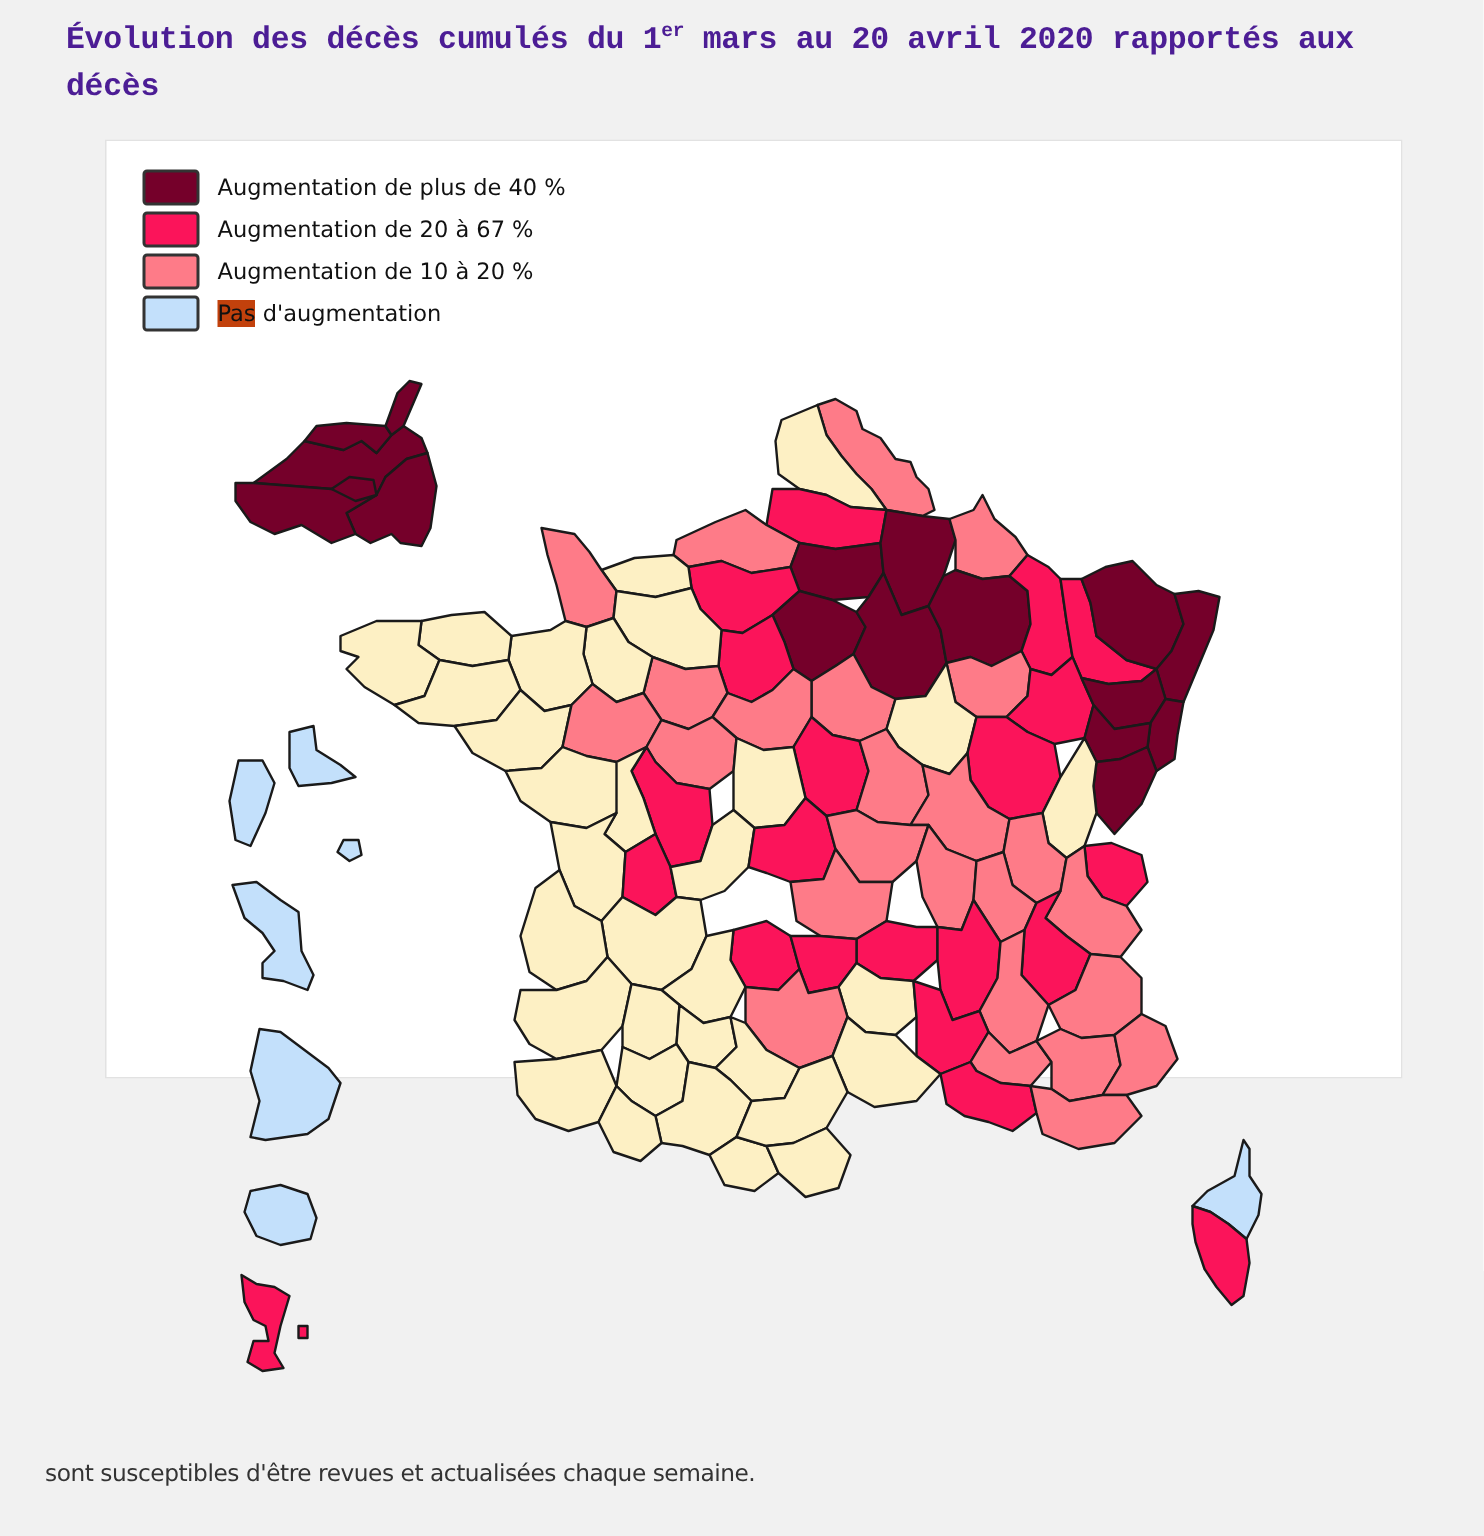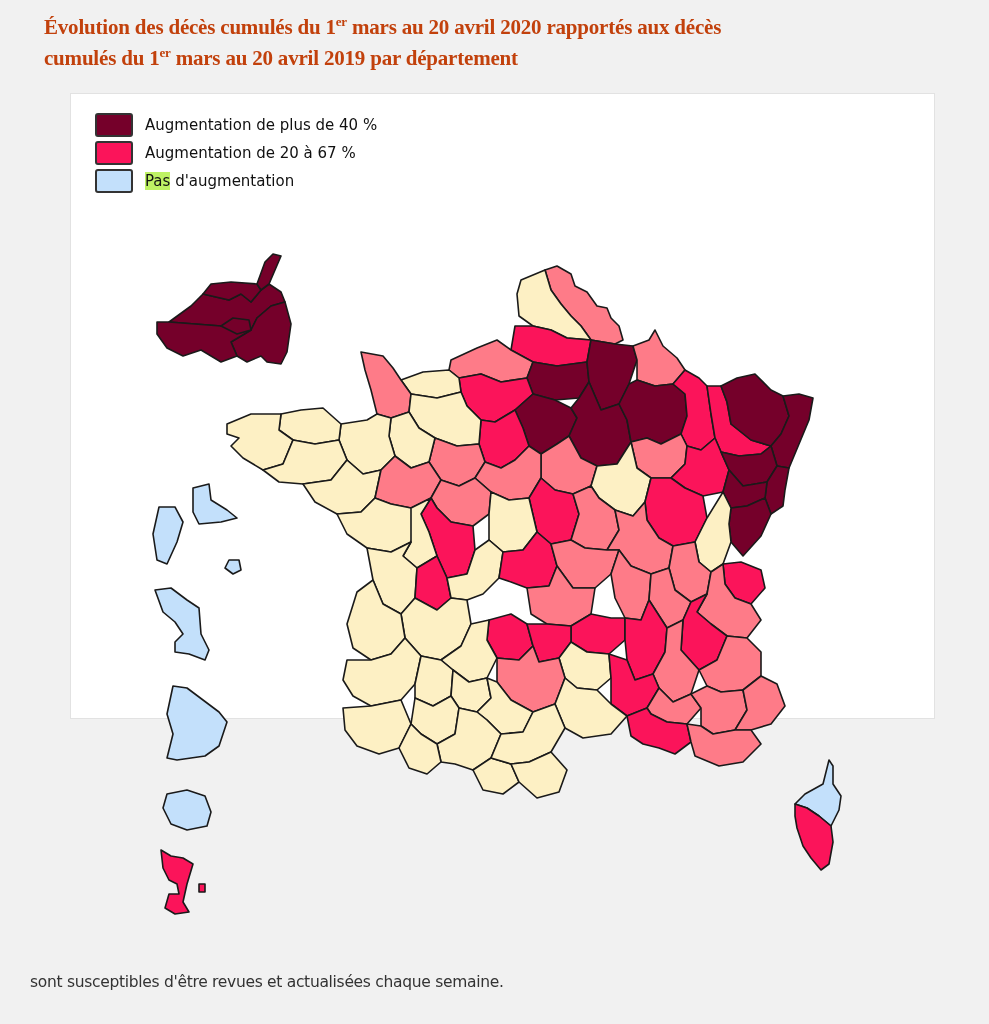--- a/index.html
+++ b/index.html
@@ -4,50 +4,49 @@
 <style>
   html, body { margin: 0; padding: 0; }
   body {
     width: 989px; height: 1024px; overflow: hidden;
     background: #f1f1f1;
     font-family: "Liberation Sans", "DejaVu Sans", sans-serif;
     position: relative;
   }
   .title {
     position: absolute; left: 44px; top: 12px; width: 920px;
-    color: #c2410c; font-weight: bold; font-size: 21px; line-height: 31px;
-    font-family: Liberation Serif, serif; letter-spacing: -0.2px;
+    color: #4c1d95; font-weight: bold; font-size: 21px; line-height: 31px;
+    font-family: Liberation Mono, monospace; letter-spacing: -0.2px;
   }
   .title sup { font-size: 13px; vertical-align: 8px; line-height: 0; }
   .panel {
     position: absolute; left: 70px; top: 93px; width: 865px; height: 626px;
     background: #ffffff; border: 1px solid #e2e2e2; box-sizing: border-box;
   }
   .legend { position: absolute; left: 24px; top: 17px; }
   .legend-row { display: flex; align-items: center; height: 28px; }
   .swatch {
     width: 38px; height: 24px; border: 2px solid #333; border-radius: 3px;
     box-sizing: border-box; margin-right: 12px;
   }
   .legend-label { font-size: 15px; color: #111; font-family: "DejaVu Sans", sans-serif; }
-  .hl { background: #bef264; text-align: center; }
+  .hl { background: #c2410c; text-align: center; }
   svg.map { position: absolute; left: 0; top: 0; }
   svg.map path { stroke: #1a1a1a; stroke-width: 1.6; stroke-linejoin: round; }
   .note {
     position: absolute; left: 30px; top: 970px; width: 950px;
     font-size: 15.5px; line-height: 24px; color: #333;
     font-family: "DejaVu Sans", sans-serif; letter-spacing: -0.3px;
   }
 </style>
 </head>
 <body>
 
 <div class="title">
   <div><span>Évolution des décès cumulés du 1</span><sup>er</sup><span> mars au 20 avril 2020 rapportés aux décès</span></div>
-  <div><span>cumulés du 1</span><sup>er</sup><span> mars au 20 avril 2019 par département</span></div>
 </div>
 
 <div class="panel">
   <svg class="map" width="865" height="865" viewBox="0 0 865 865">
     <g id="g-idf">
         <path d="M98,228 L120,212 L132,200 L158,206 L170,200 L180,208 L190,196 L198,190 L210,198 L214,208 L200,212 L186,224 L180,236 L150,232 Z" fill="#75002a">
           <title>Hauts-de-Seine / Paris</title>
         </path>
         <path d="M132,200 L158,206 L170,200 L180,208 L190,196 L186,190 L160,188 L140,190 Z" fill="#75002a">
           <title>Val-d'Oise</title>
@@ -359,20 +358,24 @@
   <div class="legend">
     <div class="legend-row">
       <span class="swatch" style="background:#75002a"></span>
       <span class="legend-label">Augmentation de plus de 40 %</span>
     </div>
     <div class="legend-row">
       <span class="swatch" style="background:#fb145a"></span>
       <span class="legend-label">Augmentation de 20 à 67 %</span>
     </div>
     <div class="legend-row">
+      <span class="swatch" style="background:#fe7b88"></span>
+      <span class="legend-label">Augmentation de 10 à 20 %</span>
+    </div>
+    <div class="legend-row">
       <span class="swatch" style="background:#c3e0fb"></span>
       <span class="legend-label"><span class="hl">Pas</span><span> d'augmentation</span></span>
     </div>
   </div>
 </div>
 
 <div class="note">
   <div>sont susceptibles d'être revues et actualisées chaque semaine.</div>
 </div>
 

